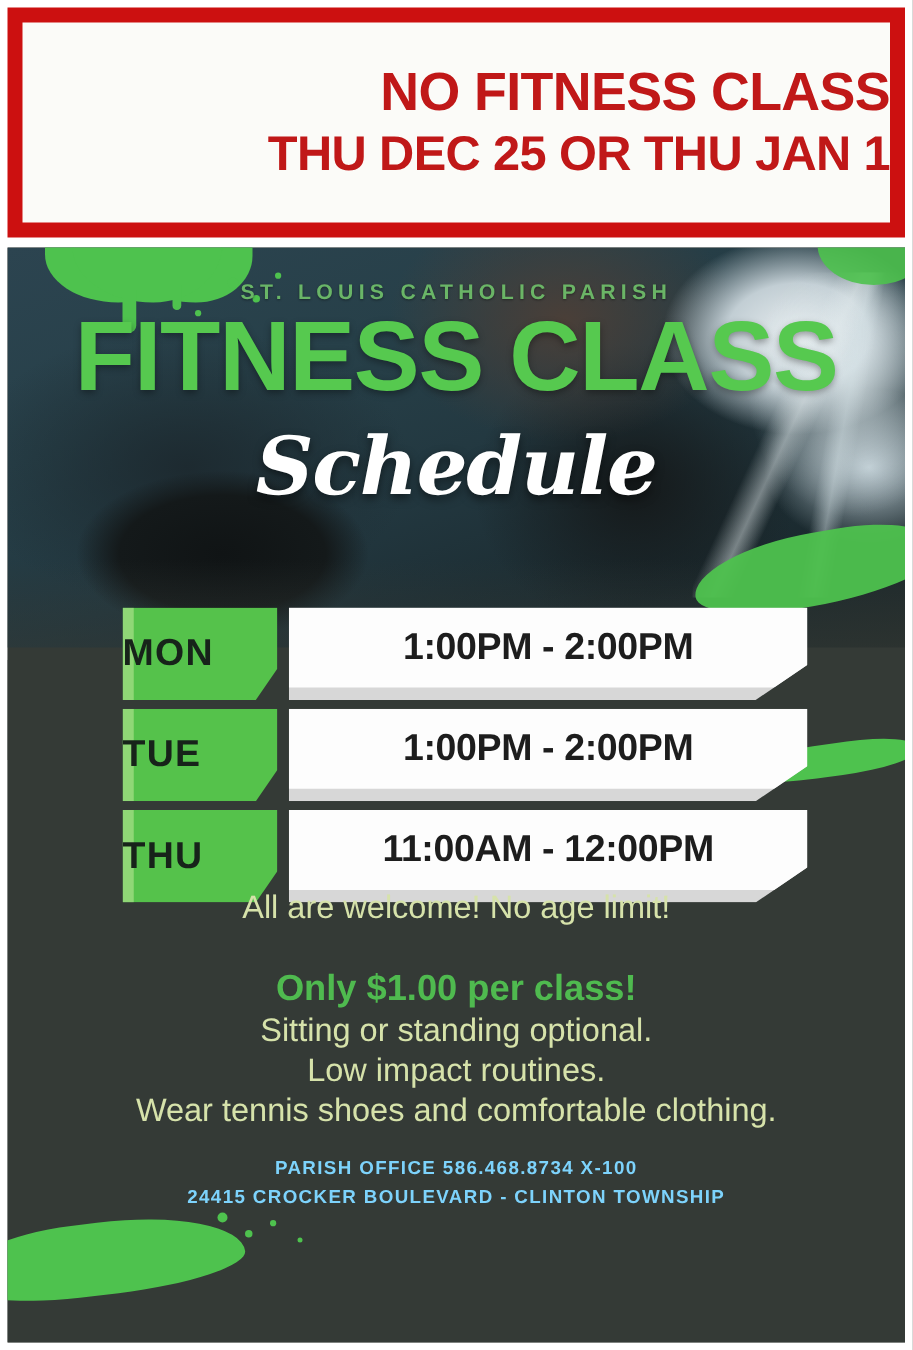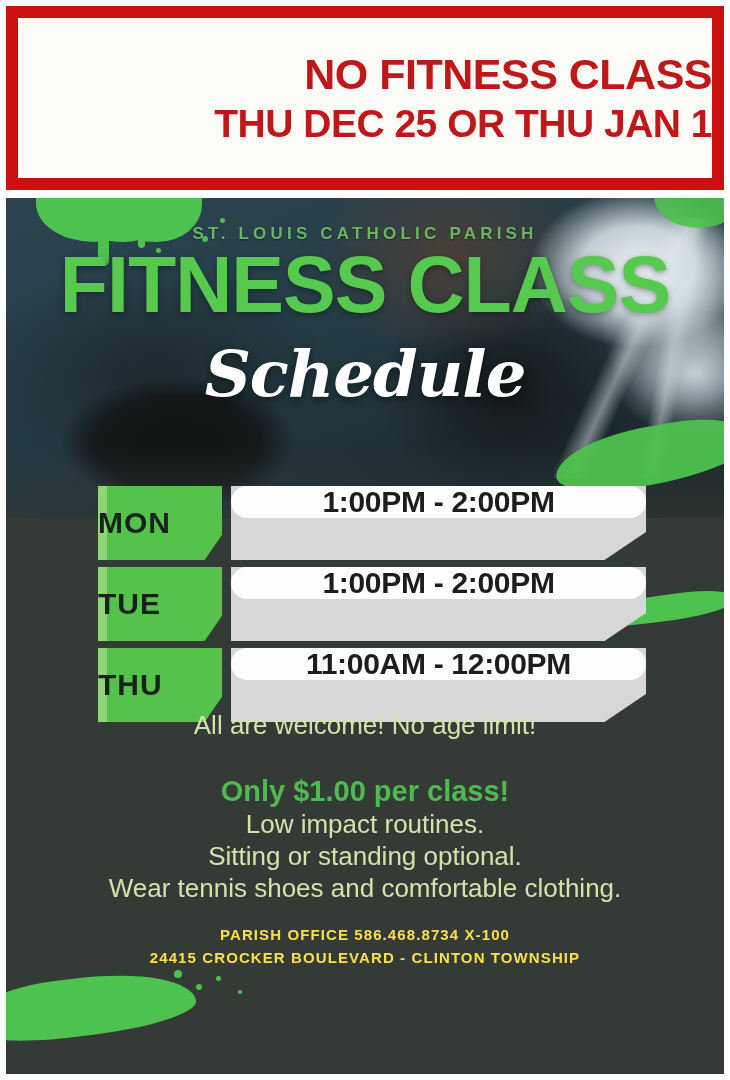--- a/index.html
+++ b/index.html
@@ -130,37 +130,37 @@
   .day-label{
     position:relative;color:#17231a;font-size:30px;font-weight:bold;
     letter-spacing:1px;
   }
   .time-wrap{
     position:relative;flex:1 1 auto;margin-left:9px;
     clip-path:polygon(0 0,100% 0,100% 62%,90% 100%,0 100%);
     background:#d7d7d7;
   }
   .time-top{
-    position:absolute;left:0;top:0;width:100%;height:32px;background:#fdfdfd;
-    display:flex;align-items:center;justify-content:center;border-radius:22px;
+    position:absolute;left:0;top:0;width:100%;height:64px;background:#fdfdfd;
+    display:flex;align-items:center;justify-content:center;
   }
   .time-text{
     color:#1d1d1d;font-size:30px;font-weight:bold;letter-spacing:-0.3px;
     white-space:nowrap;
   }
 
   
   .copy{position:absolute;left:0;right:0;top:512px;text-align:center;}
   .ln{line-height:1.22;}
   .ln-welcome{color:#d6e2aa;font-size:26px;}
   .ln-price{color:#4fba4f;font-size:29px;font-weight:bold;margin-top:32px;}
   .ln-body{color:#d6e2aa;font-size:26px;}
   .ln-park{color:#5da55a;font-size:27px;}
   .park-block{margin-top:26px;}
-  .contact{margin-top:20px;color:#fde047;font-size:15px;font-weight:bold;
+  .contact{margin-top:20px;color:#7dd3fc;font-size:15px;font-weight:bold;
     letter-spacing:1.1px;line-height:1.5;}
 </style>
 </head>
 <body>
 
 <div class="page">
 
   <div class="alert-banner">
     <div class="alert-inner">
       <div class="alert-l1">NO FITNESS CLASS</div>
@@ -229,22 +229,22 @@
             <span class="time-text">11:00AM - 12:00PM</span>
           </div>
         </div>
       </div>
 
     </div>
 
     <div class="copy">
       <div class="ln ln-welcome">All are welcome! No age limit!</div>
       <div class="ln ln-price">Only $1.00 per class!</div>
+      <div class="ln ln-body">Sitting or standing optional.</div>
       <div class="ln ln-body">Low impact routines.</div>
-      <div class="ln ln-body">Sitting or standing optional.</div>
       <div class="ln ln-body">Wear tennis shoes and comfortable clothing.</div>
 
 
       <div class="contact">
         <div>PARISH OFFICE 586.468.8734 X-100</div>
         <div>24415 CROCKER BOULEVARD - CLINTON TOWNSHIP</div>
       </div>
     </div>
 
   </div>

